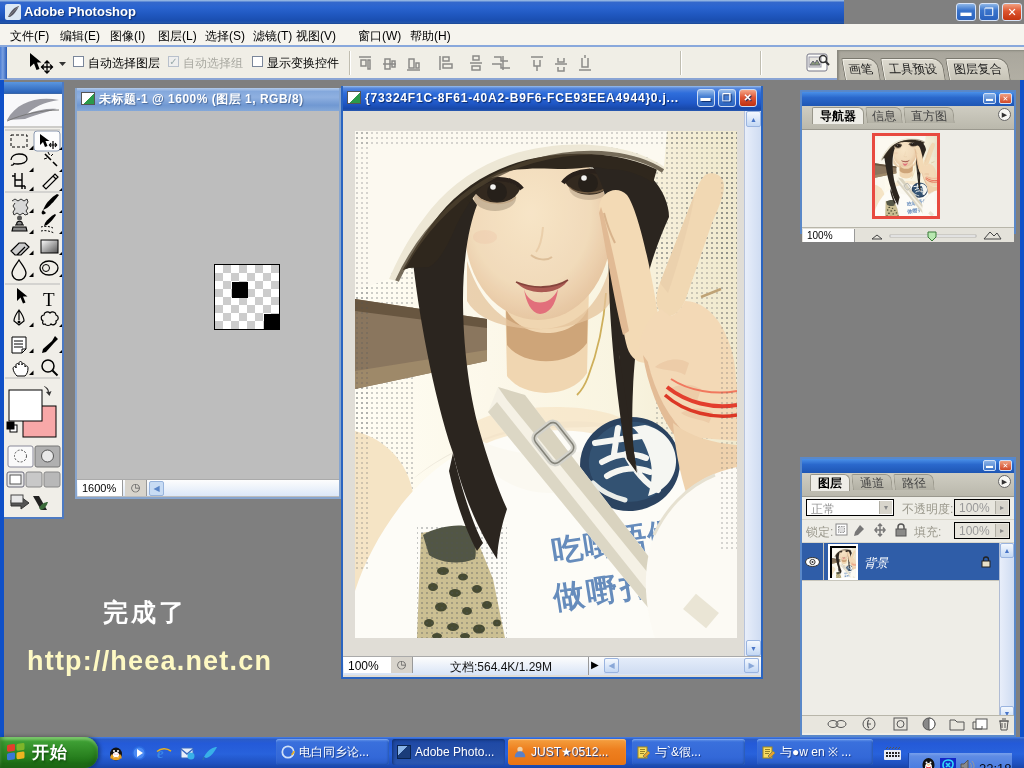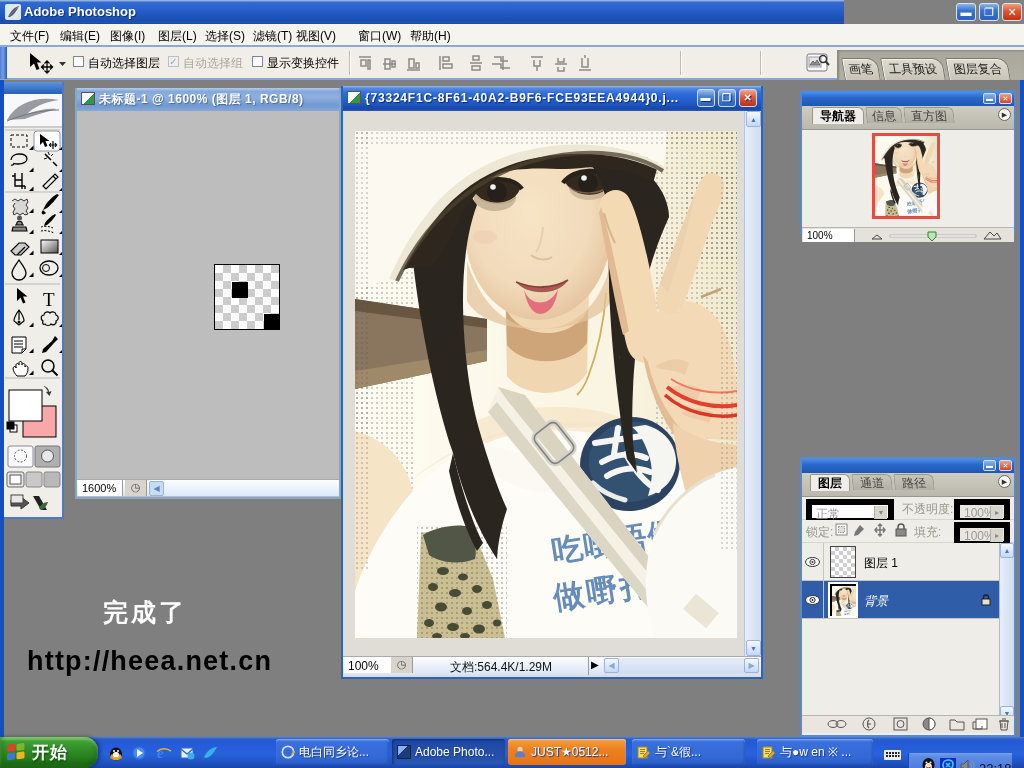--- a/index.html
+++ b/index.html
@@ -62,38 +62,38 @@
 .ptabs{height:24px;background:linear-gradient(180deg,#cfcdc2,#bab8ac);position:relative;border-bottom:1px solid #9a988e}
 .ptab1{position:absolute;top:1px;height:16px;background:linear-gradient(180deg,#c8c6ba,#b2b0a4);border:1px solid #98968a;border-bottom:none;border-radius:2px 6px 0 0;font-size:12px;color:#444;text-align:center;line-height:16px;transform:skewX(6deg)}
 .ptab1.act{background:#eeede7;color:#000;font-weight:bold;z-index:2;transform:none;height:17px}
 .parrow{position:absolute;right:3px;top:2px;width:13px;height:13px;border:1px solid #666;border-radius:50%;background:#f8f8f4;color:#333;font-size:7px;text-align:center;line-height:12px}
 .pbody{position:relative;background:#eeede7}
 #navthumb{position:absolute;left:70px;top:3px;width:68px;height:86px;background:#fff;border:3px solid #e84a40}
 #navthumb svg{display:block}
 .pfoot{position:relative;height:15px;border-top:1px solid #b8b6aa;background:#e4e2da}
 .pfield{position:absolute;left:1px;top:1px;width:52px;height:13px;background:#fff;border-right:1px solid #999;font-size:10px;padding:1px 0 0 4px}
 .lrow1,.lrow2{position:relative;height:23px;background:#eeede7;border-bottom:1px solid #d8d6cc;font-size:12px}
-.combo{position:absolute;top:2px;height:17px;background:#fff;border:6px solid #000000;padding:1px 2px 12px 4px;font-size:12px}
+.combo{position:absolute;top:2px;height:17px;background:#fff;border:1px solid #000000;padding:1px 2px 12px 4px;font-size:12px}
 .combo.dis{background:#e8e6de;color:#999}
 .combo i{position:absolute;right:1px;top:1px;width:13px;height:13px;background:#d8d5cc;border-left:1px solid #b0aea4;font-style:normal;font-size:8px;text-align:center;line-height:13px;color:#888}
 .glabel{position:absolute;top:4px;color:#9a988c}
 .llist{position:relative;height:172px;background:#eeede7}
 .lay{position:relative;height:38px;border-bottom:1px solid #c8c6bc}
 .lay.sel{background:#2f5da8}
 .eyebox{position:absolute;left:0;top:0;width:22px;height:38px;border-right:1px solid #c8c6bc;display:flex;align-items:center;justify-content:center}
 .lthumb{position:absolute;left:28px;top:3px;width:26px;height:32px;border:1px solid #444}
 .lthumb.lphoto{border:2px solid #000;outline:2px solid #fff;outline-offset:-0px;background:#fff}
 .lname{position:absolute;left:62px;top:12px;font-size:12px;color:#000}
 .lscroll{position:absolute;right:0;top:0;width:15px;height:178px;background:linear-gradient(90deg,#e8eefa,#cfdcf2);border-left:1px solid #b0bcd4}
 .lsup,.lsdn{position:absolute;left:0;width:14px;height:15px;background:linear-gradient(180deg,#f4f8fe,#c4d8f4);border:1px solid #9ab4e0;border-radius:2px;color:#4a76c8;font-size:7px;text-align:center;line-height:14px}
 .lsup{top:0}.lsdn{bottom:0}
 .lfoot{position:relative;height:18px;border-top:1px solid #b8b6aa;background:#e8e6de;padding-left:8px}
 
 #done-txt{position:absolute;left:103px;top:596px;color:#fff;font-weight:bold;font-size:25px;letter-spacing:3px}
-#url-txt{position:absolute;left:27px;top:646px;color:#000000;font-weight:bold;font-size:27px;letter-spacing:1.2px}
+#url-txt{position:absolute;left:27px;top:646px;color:#fef9c3;font-weight:bold;font-size:27px;letter-spacing:1.2px}
 
 #toolbox{position:absolute;left:1px;top:82px;width:63px;height:437px;background:#f0eee8;border:2px solid #4d7ac2;border-top:none}
 #tb-grip{height:12px;background:linear-gradient(180deg,#5a96e0,#2a62b8);border-bottom:1px solid #3a66a8}
 #taskbar{position:absolute;left:0;top:737px;width:1024px;height:31px;
 background:linear-gradient(180deg,#4b82e4 0%,#3a70d8 3%,#2a5cc8 8%,#245ad8 20%,#2862dc 55%,#1f51c0 85%,#1845a8 100%)}
 #startbtn{position:absolute;left:0;top:0;width:98px;height:31px;border-radius:0 14px 14px 0;
 background:linear-gradient(180deg,#6abc5a 0%,#3e9e34 15%,#2e8824 50%,#1f7317 85%,#2a8020 100%);
 box-shadow:inset 0 -3px 6px #1a5c12,inset 0 2px 3px #8cd87c,2px 0 4px rgba(0,0,0,.4)}
 #startbtn span{position:absolute;left:32px;top:4px;color:#fff;font-size:17px;font-weight:bold;text-shadow:1px 2px 2px #14520e;letter-spacing:1px}
 .ql{position:absolute;top:8px;width:16px;height:16px}
@@ -513,31 +513,20 @@
         <g stroke="#777" stroke-width="1.5" fill="none">
             <path d="M46 3 v10 M41 8 h10 M43 5.5 l-2 2.5 2 2.5 M49 5.5 l2 2.5 -2 2.5 M44 4 l2 -2 2 2 M44 12 l2 2 2 -2"></path>
           </g>
         <rect x="62" y="7" width="10" height="7" fill="#8a8a88" stroke="#555"></rect>
           <path d="M64 7 v-2 a3 3 0 0 1 6 0 v2" fill="none" stroke="#555" stroke-width="1.5"></path>
       </svg>
       <span class="glabel" style="left:112px">填充:</span>
       <span class="combo dis" style="left:152px;width:56px">100%<i>▸</i></span>
     </div>
     <div class="llist">
-      <div class="lay">
-        <span class="eyebox">
-            <svg width="15" height="10" viewBox="0 0 15 10">
-              <ellipse cx="7.5" cy="5" rx="7" ry="4.5" fill="#fff" stroke="#333"></ellipse>
-              <circle cx="7.5" cy="5" r="2.6" fill="#fff" stroke="#333"></circle>
-              <circle cx="7.5" cy="5" r="1" fill="#333"></circle>
-            </svg>
-          </span>
-        <span class="lthumb" style="background:repeating-conic-gradient(#cfcfcf 0 25%,#fff 0 50%);background-size:8px 8px"></span>
-        <span class="lname">图层 1</span>
-      </div>
       <div class="lay sel">
         <span class="eyebox">
             <svg width="15" height="10" viewBox="0 0 15 10">
               <ellipse cx="7.5" cy="5" rx="7" ry="4.5" fill="#fff" stroke="#333"></ellipse>
               <circle cx="7.5" cy="5" r="2.6" fill="#fff" stroke="#333"></circle>
               <circle cx="7.5" cy="5" r="1" fill="#333"></circle>
             </svg>
           </span>
         <span class="lthumb lphoto"><svg width="24" height="30" viewBox="0 0 382 493" preserveAspectRatio="none">
               <use href="#photoart"></use>

